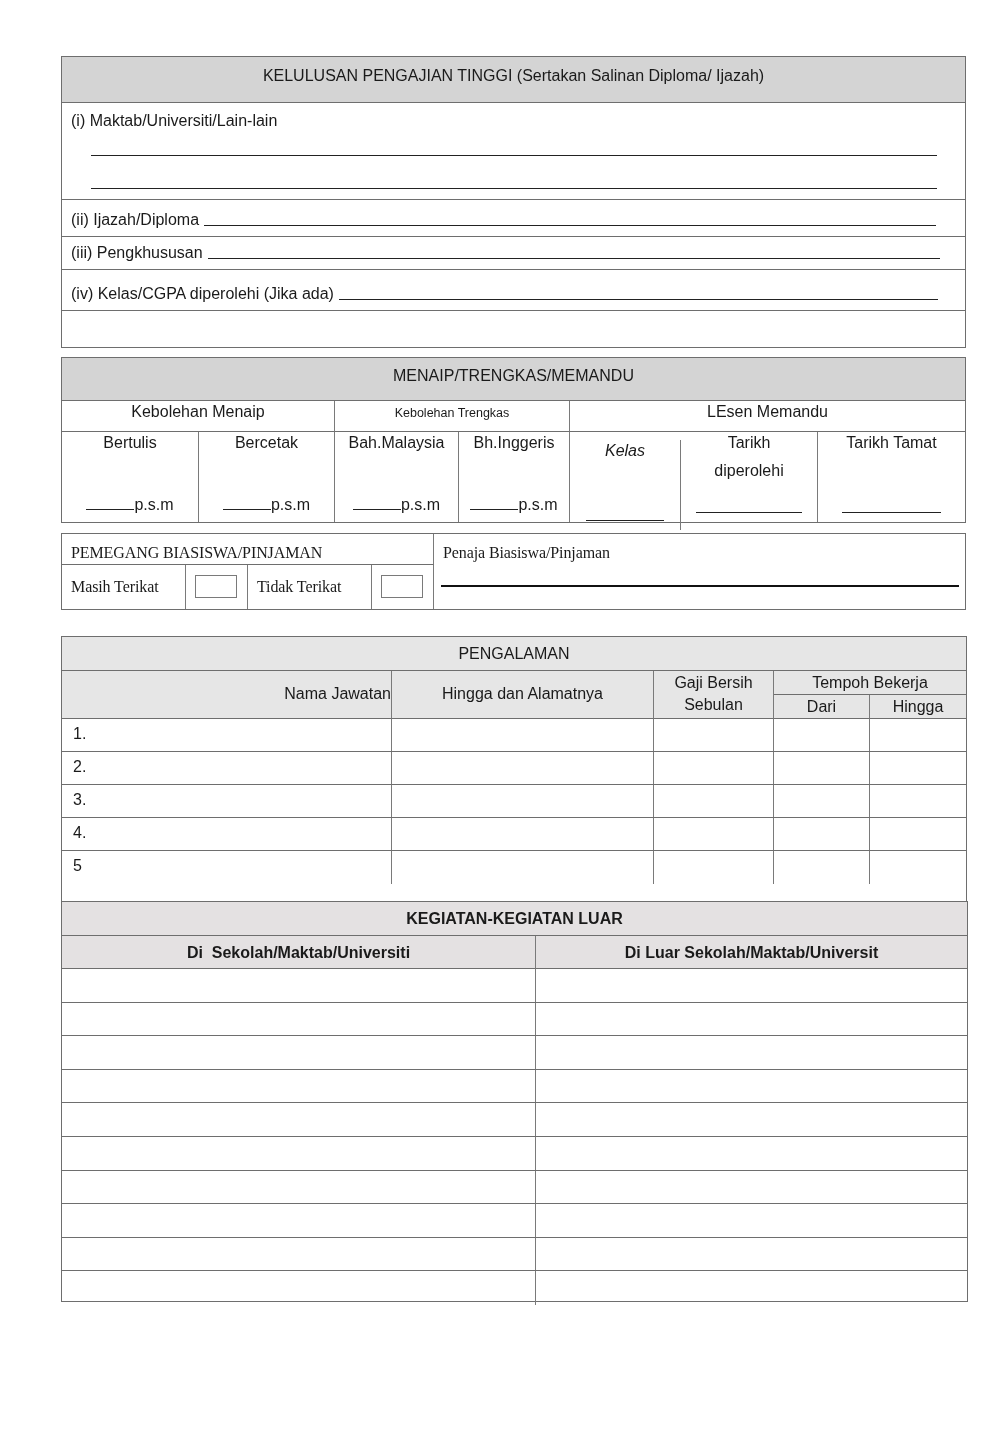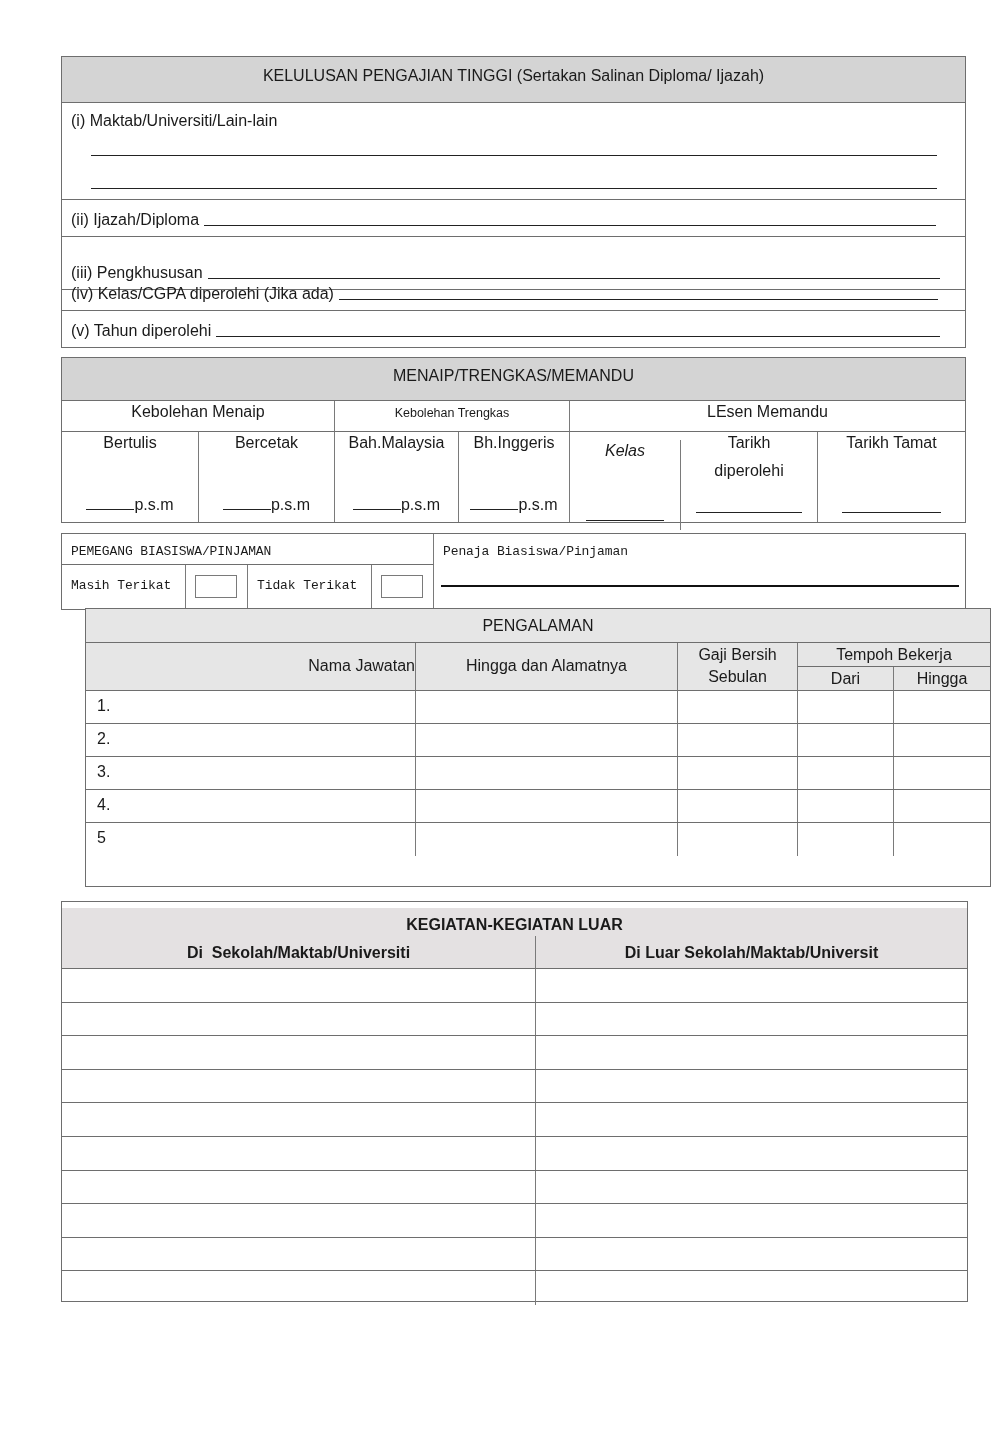--- a/index.html
+++ b/index.html
@@ -7,21 +7,21 @@
          font-family: "Liberation Sans", sans-serif; color: #1a1a1a; }
   .abs { position: absolute; box-sizing: border-box; }
   .box { border: 1.5px solid #6e6e6e; }
   .hdr { background: #d4d4d4; text-align: center; font-size: 16px; }
   .hdr2 { background: #e6e6e6; }
   .hdr3 { background: #e4e1e2; }
   .line-b { border-bottom: 1.5px solid #6e6e6e; }
   .line-r { border-right: 1.5px solid #7a7a7a; }
   .blank { display: inline-block; border-bottom: 1px solid #222; height: 14px; vertical-align: baseline; }
   .txt { font-size: 16px; }
-  .calibri { font-family: Liberation Mono, monospace; font-size: 13px; letter-spacing: -0.1px; }
+  .calibri { font-family: Liberation Serif, serif; font-size: 16px; letter-spacing: -0.1px; }
   .cbox { width: 42px; height: 23px; border: 1.3px solid #7a7a7a; box-sizing: border-box; display: inline-block; }
 </style>
 </head>
 <body>
 
 <div class="abs box" style="left:61px; top:56px; width:905px; height:292px;">
   <div class="abs hdr line-b" style="left:0; top:0; width:100%; height:46px; line-height:38px;">
     <span>KELULUSAN PENGAJIAN TINGGI (Sertakan Salinan Diploma/ Ijazah)</span>
   </div>
 
@@ -29,34 +29,30 @@
     <div class="abs txt" style="left:9px; top:9px;">(i) Maktab/Universiti/Lain-lain</div>
     <div class="abs" style="left:29px; top:52px; width:846px; border-bottom:1px solid #222; height:1px;"></div>
     <div class="abs" style="left:29px; top:85px; width:846px; border-bottom:1px solid #222; height:1px;"></div>
   </div>
 
   <div class="abs line-b txt" style="left:0; top:143px; width:100%; height:37px; padding:7px 9px; display:flex; align-items:flex-end;">
     <span style="white-space:nowrap;">(ii) Ijazah/Diploma</span>
     <span class="blank" style="flex:1; margin-left:5px; margin-right:20px; margin-bottom:3px;"></span>
   </div>
 
-  <div class="abs line-b txt" style="left:0; top:196px; width:100%; height:37px; padding:7px 9px; display:flex; align-items:flex-end;">
+  <div class="abs line-b txt" style="left:0; top:176px; width:100%; height:37px; padding:7px 9px; display:flex; align-items:flex-end;">
     <span style="white-space:nowrap;">(iii) Pengkhususan</span>
     <span class="blank" style="flex:1; margin-left:5px; margin-right:16px; margin-bottom:3px;"></span>
   </div>
 
   <div class="abs line-b txt" style="left:0; top:217px; width:100%; height:37px; padding:7px 9px; display:flex; align-items:flex-end;">
     <span style="white-space:nowrap;">(iv) Kelas/CGPA diperolehi (Jika ada)</span>
     <span class="blank" style="flex:1; margin-left:5px; margin-right:18px; margin-bottom:3px;"></span>
   </div>
 
-  <div class="abs txt" style="left:0; top:254px; width:100%; height:36px; padding:7px 9px; display:flex; align-items:flex-end;">
-    <span style="white-space:nowrap;">(v) Tahun diperolehi</span>
-    <span class="blank" style="flex:1; margin-left:5px; margin-right:16px; margin-bottom:3px;"></span>
-  </div>
 </div>
 
 <div class="abs box" style="left:61px; top:357px; width:905px; height:166px;">
   <div class="abs hdr line-b" style="left:0; top:0; width:100%; height:43px; line-height:36px;">
     <span>MENAIP/TRENGKAS/MEMANDU</span>
   </div>
 
   <div class="abs line-b line-r txt" style="left:0; top:43px; width:273px; height:31px; text-align:center; line-height:22px;">
     <span>Kebolehan Menaip</span>
   </div>
@@ -119,21 +115,21 @@
   <div class="abs line-r calibri" style="left:186px; top:31px; width:124px; height:44px; padding:13px 0 0 9px;">
     <span>Tidak Terikat</span>
   </div>
   <div class="abs line-r" style="left:310px; top:31px; width:62px; height:44px; padding:10px 0 0 9px;">
     <span class="cbox"></span>
   </div>
   <div class="abs calibri" style="left:381px; top:10px;">Penaja Biasiswa/Pinjaman</div>
   <div class="abs" style="left:379px; top:51px; width:518px; height:0; border-bottom:2.5px solid #111;"></div>
 </div>
 
-<div class="abs box" style="left:61px; top:608px; width:906px; height:279px;margin-left:24px;">
+<div class="abs box" style="left:61px; top:636px; width:906px; height:279px;">
   <div class="abs hdr hdr2 line-b" style="left:0; top:0; width:100%; height:34px; line-height:34px;">
     <span>PENGALAMAN</span>
   </div>
 
   <div class="abs hdr2 line-b line-r txt" style="left:0; top:34px; width:330px; height:48px; text-align:right; line-height:46px;">
     <span>Nama Jawatan</span>
   </div>
   <div class="abs hdr2 line-b line-r txt" style="left:330px; top:34px; width:262px; height:48px; text-align:center; line-height:46px;">
     <span>Hingga dan Alamatnya</span>
   </div>
@@ -183,21 +179,21 @@
         <div class="abs txt" style="left: 0px; top: 0px; width: 330px; height: 100%; border-right: 1.5px solid rgb(122, 122, 122); padding: 6px 0px 0px 11px;"><span>5</span></div>
         <div class="abs txt" style="left: 330px; top: 0px; width: 262px; height: 100%; border-right: 1.5px solid rgb(122, 122, 122);"></div>
         <div class="abs txt" style="left: 592px; top: 0px; width: 120px; height: 100%; border-right: 1.5px solid rgb(122, 122, 122);"></div>
         <div class="abs txt" style="left: 712px; top: 0px; width: 96px; height: 100%; border-right: 1.5px solid rgb(122, 122, 122);"></div>
         <div class="abs txt" style="left: 808px; top: 0px; width: 96px; height: 100%;"></div>
       </div>
     </div>
 </div>
 
 <div class="abs box" style="left:61px; top:901px; width:907px; height:401px;">
-  <div class="abs hdr hdr3 line-b" style="left:0; top:0; width:100%; height:34px; line-height:34px; font-weight:bold;margin-top:6px;">
+  <div class="abs hdr hdr3 line-b" style="left:0; top:0; width:100%; height:34px; line-height:34px; font-weight:bold;">
     <span>KEGIATAN-KEGIATAN LUAR</span>
   </div>
   <div class="abs hdr3 line-b line-r txt" style="left:0; top:34px; width:474px; height:33px; text-align:center; line-height:33px; font-weight:bold;">
     <span style="white-space:pre;">Di  Sekolah/Maktab/Universiti</span>
   </div>
   <div class="abs hdr3 line-b txt" style="left:474px; top:34px; width:431px; height:33px; text-align:center; line-height:33px; font-weight:bold;">
     <span>Di Luar Sekolah/Maktab/Universit</span>
   </div>
   <div id="act-rows" class="abs" style="left:0; top:67px; width:100%; height:332px;">
       <div class="abs" style="left: 0px; top: 0px; width: 100%; height: 33.6px; border-bottom: 1.5px solid rgb(110, 110, 110);">

